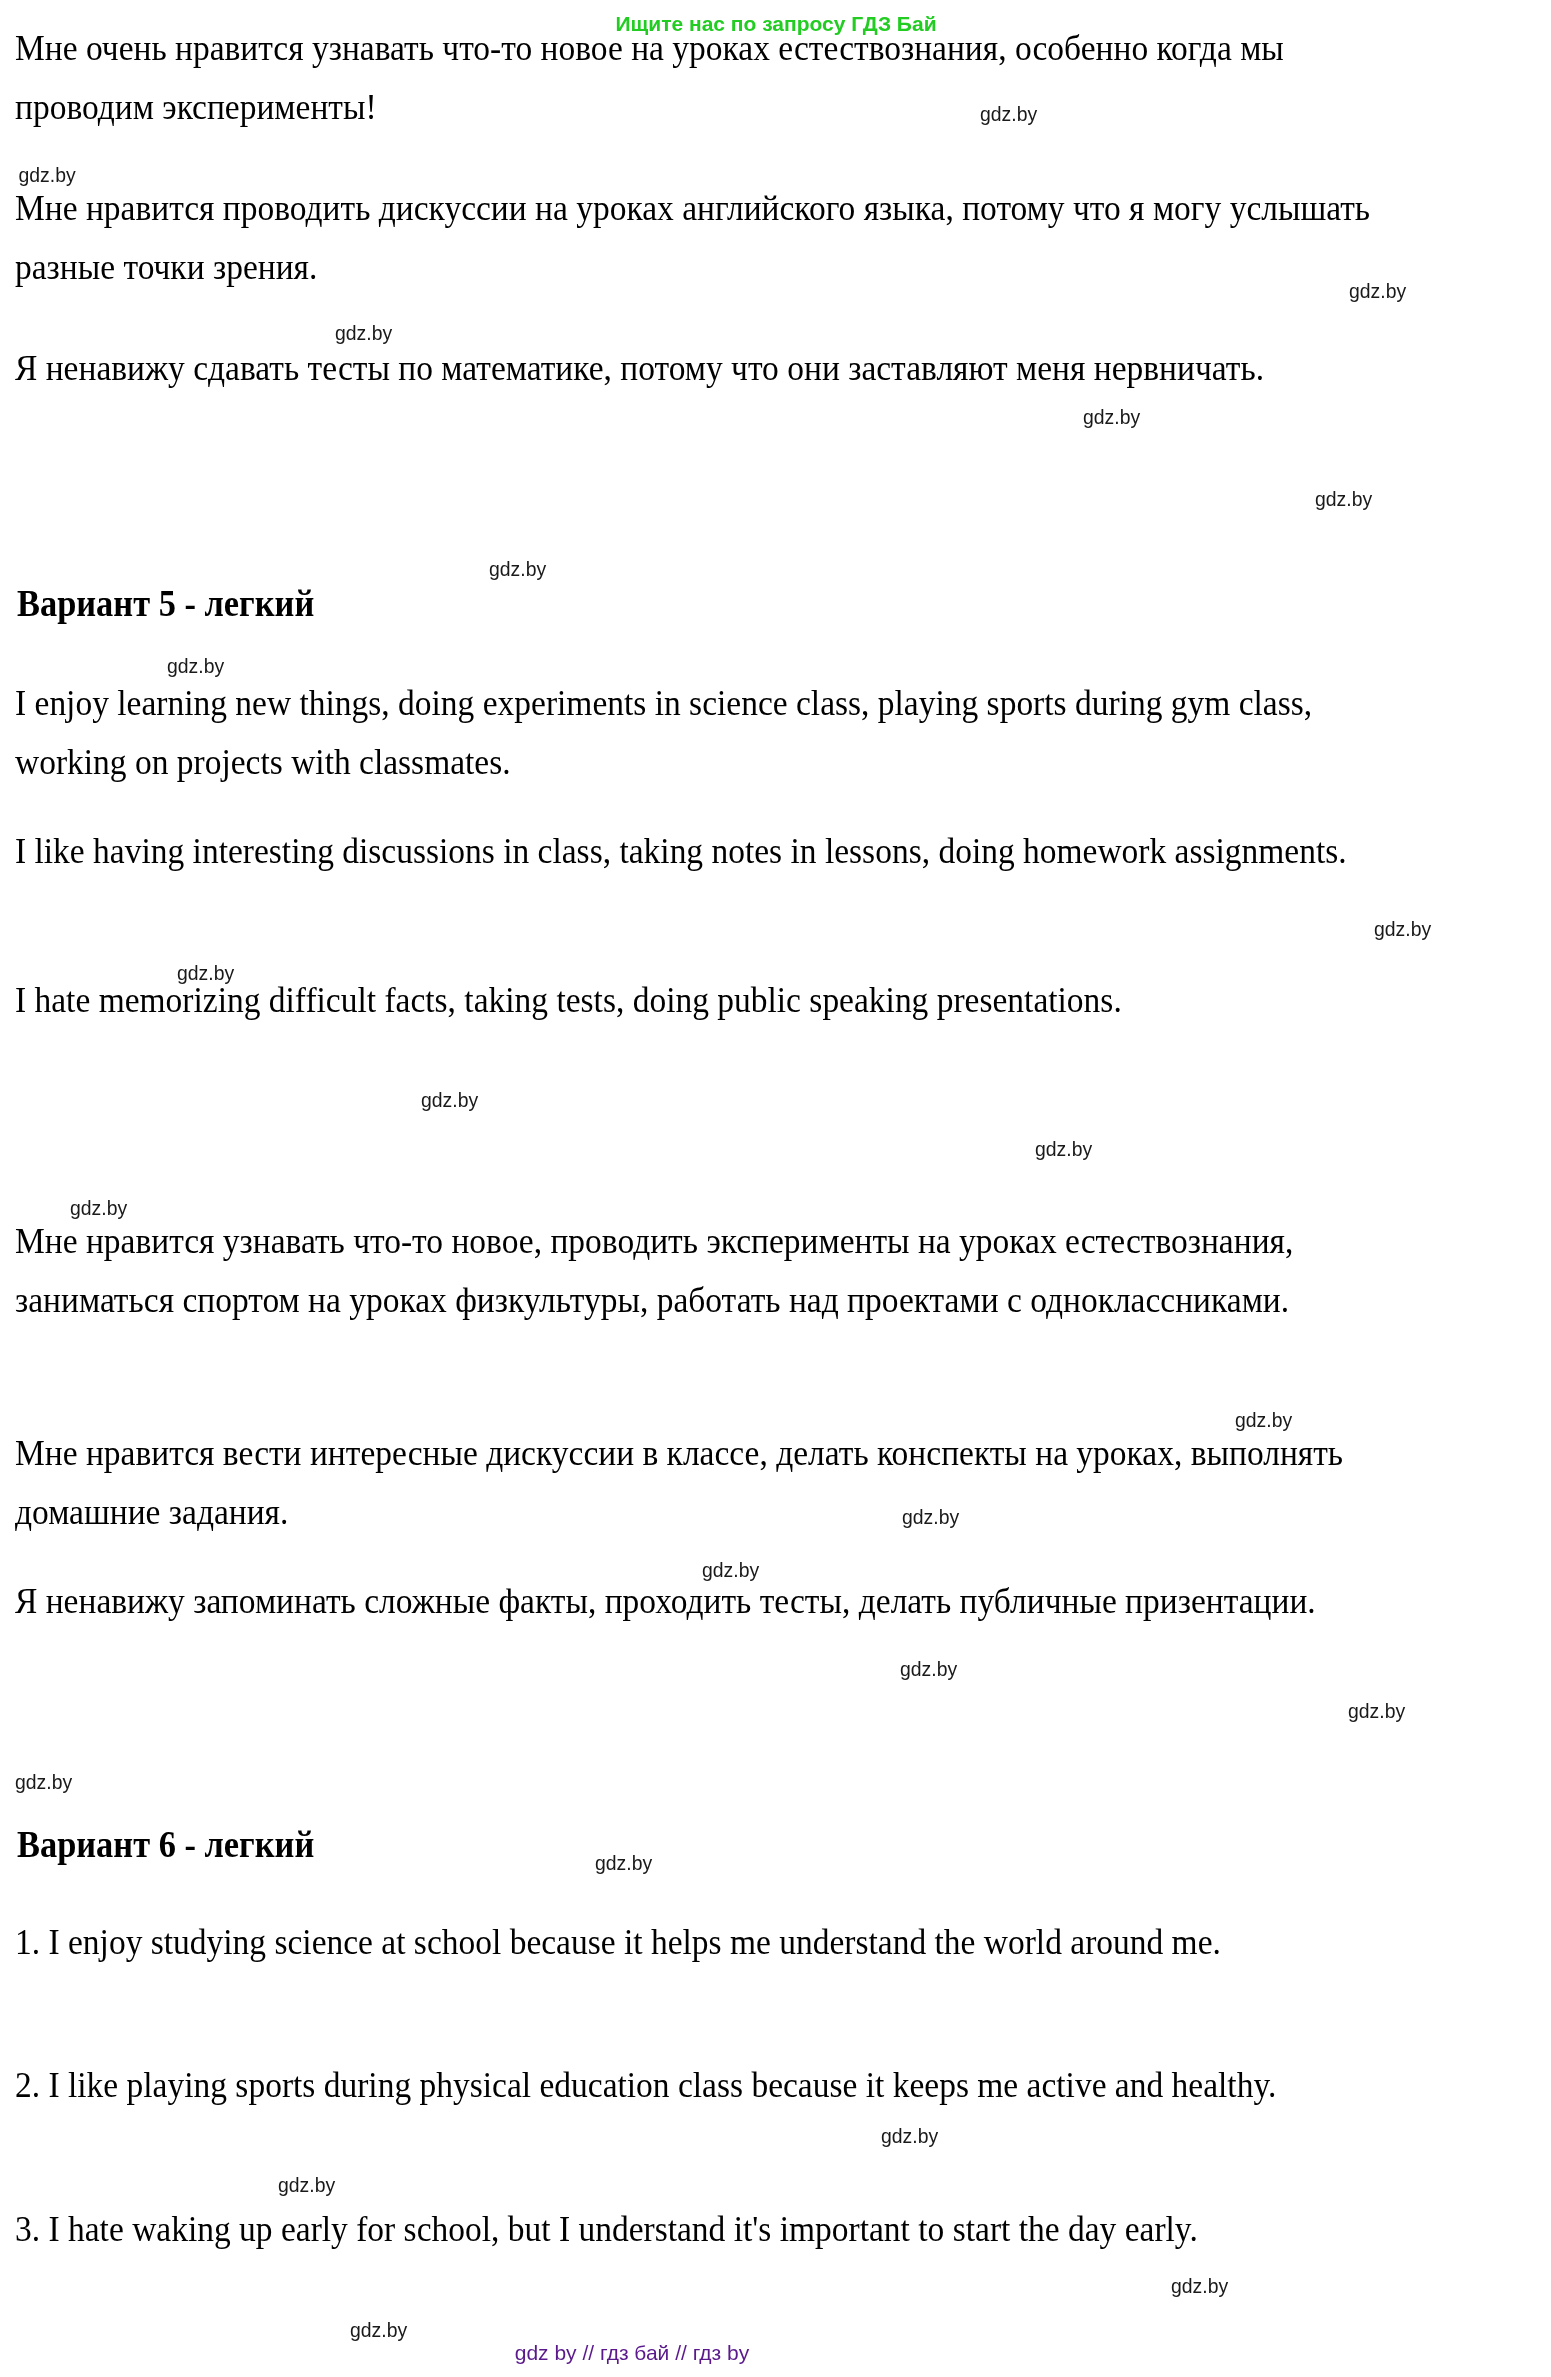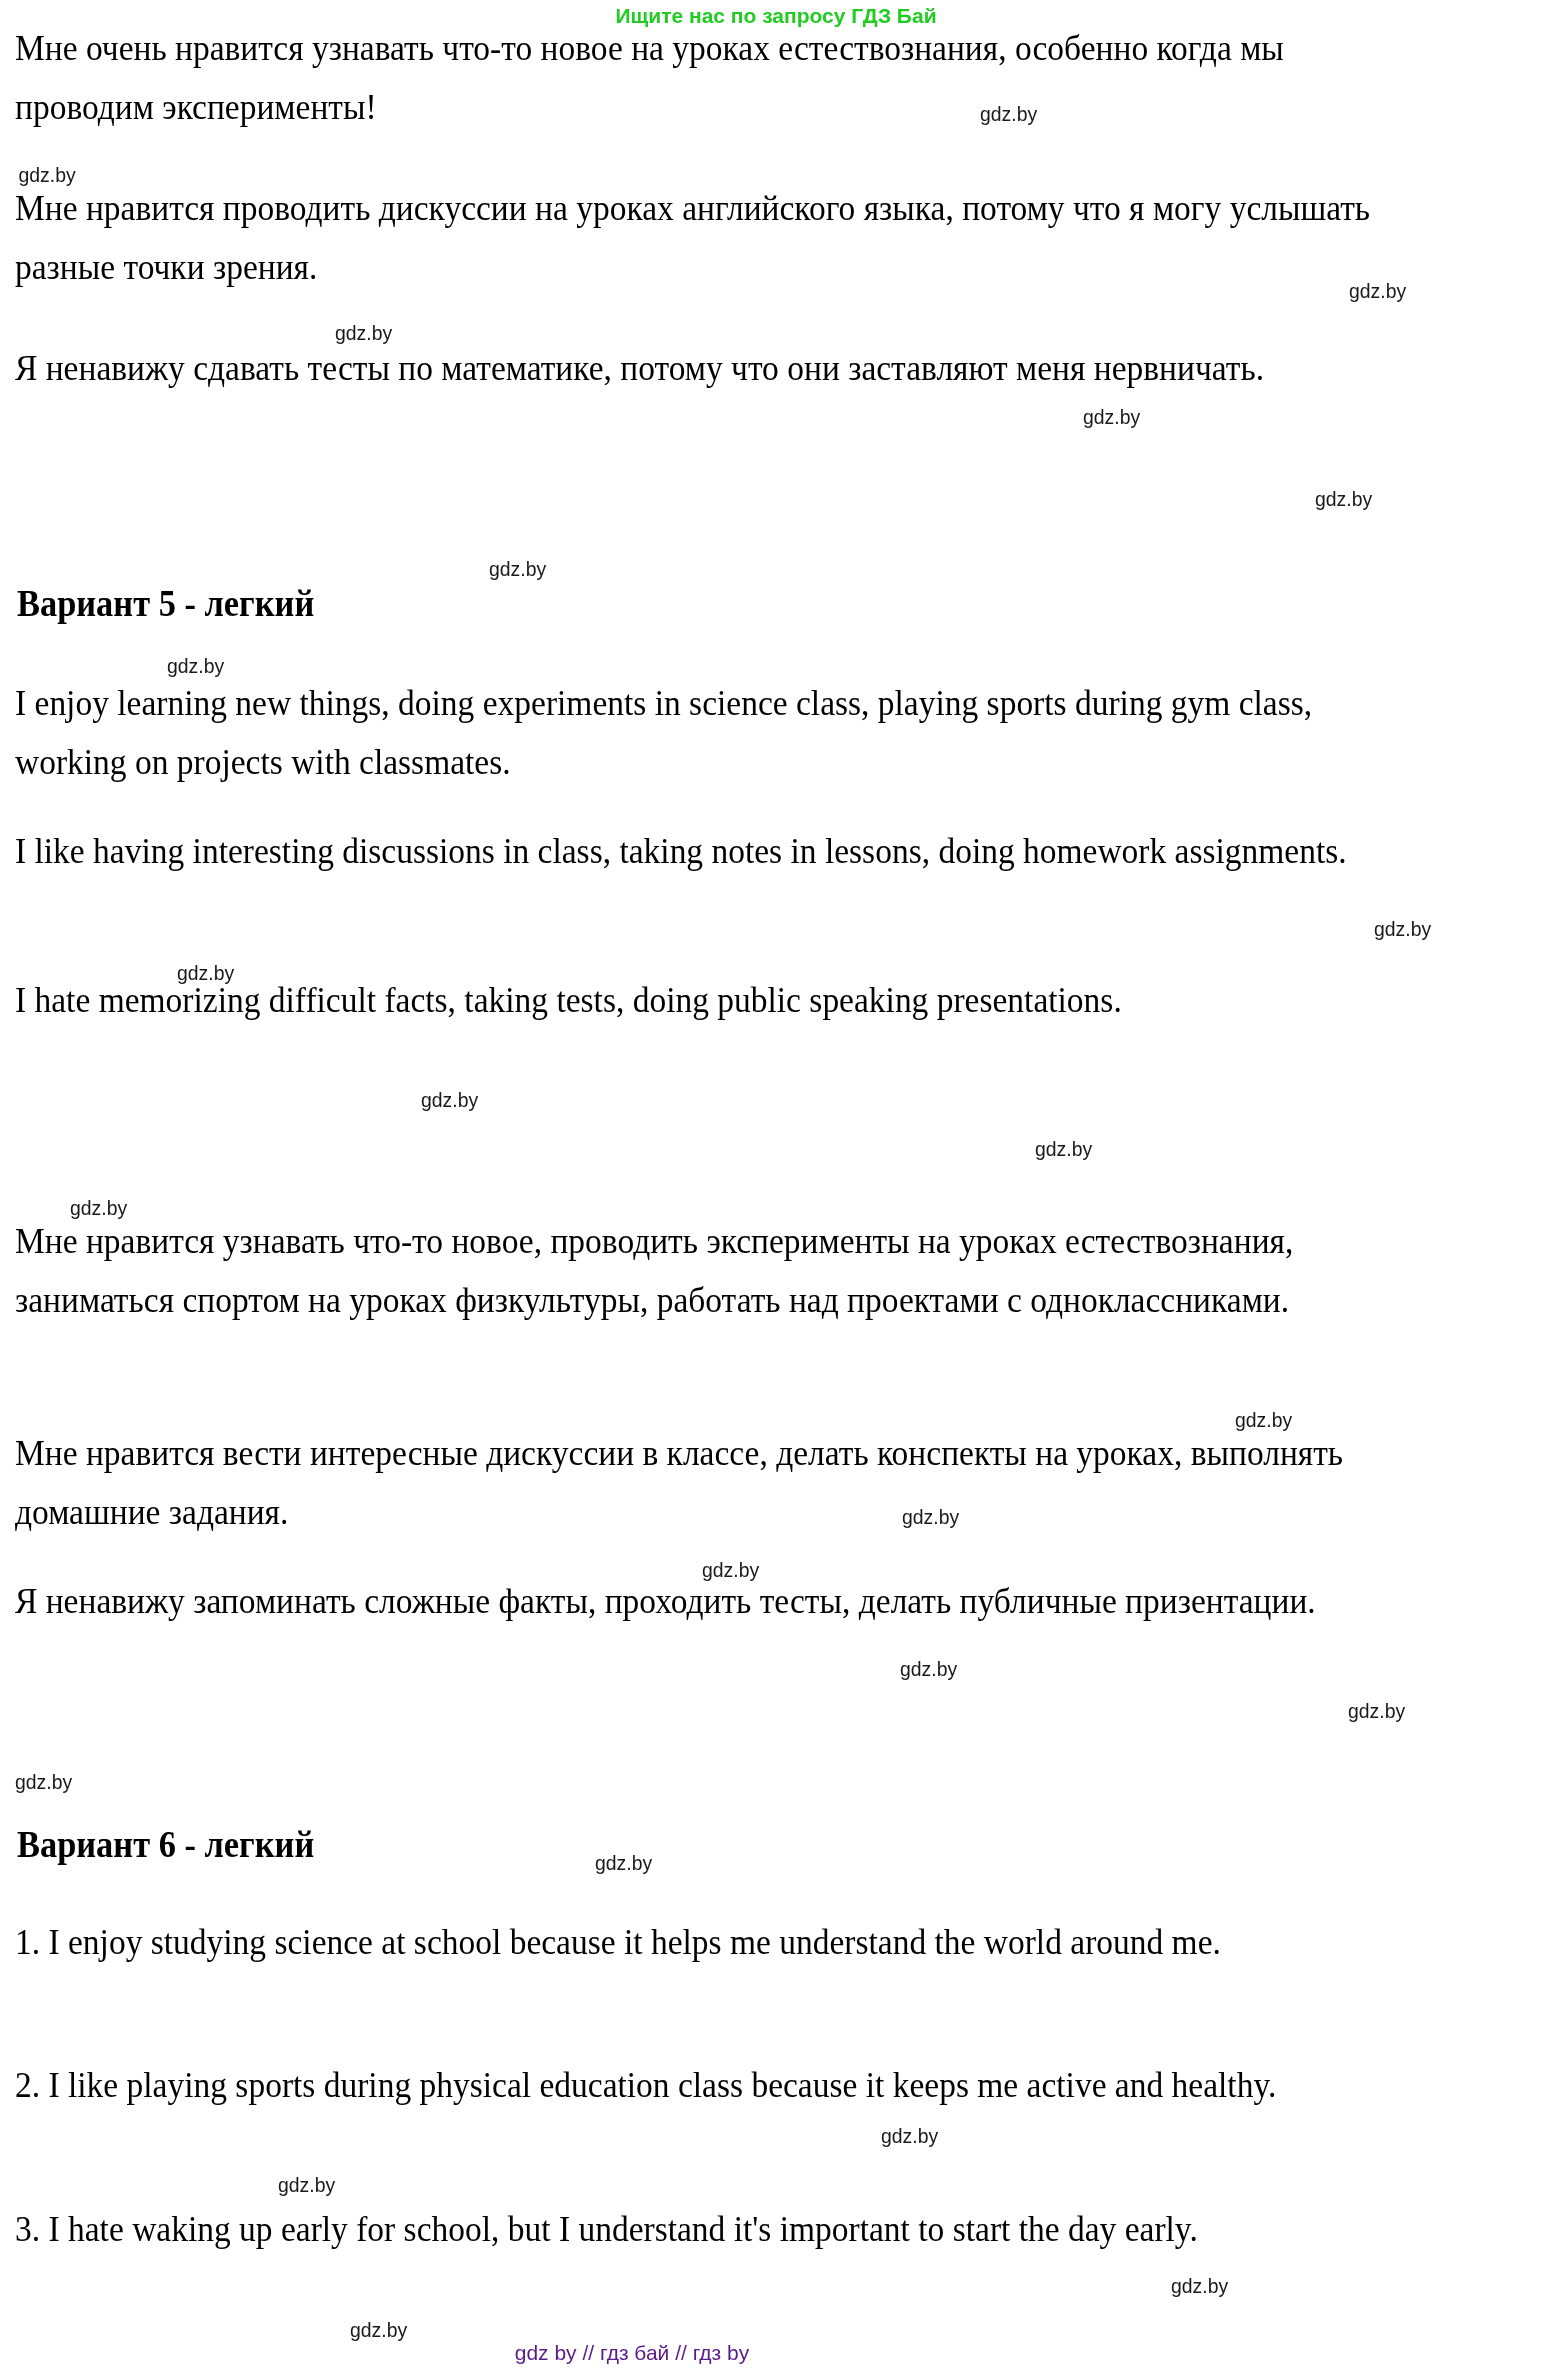--- a/index.html
+++ b/index.html
@@ -12,21 +12,21 @@
     height: 2377px;
     position: relative;
     overflow: hidden;
     font-family: "Liberation Serif", "DejaVu Serif", serif;
     color: #000000;
   }
 
   
   #promo-banner {
     position: absolute;
-    top: 4px;
+    top: 12px;
     left: 0px;
     width: 1552px;
     text-align: center;
     font-family: "Liberation Sans", "DejaVu Sans", sans-serif;
     font-weight: bold;
     font-size: 21px;
     letter-spacing: 0px;
     color: #22cc22;
     white-space: nowrap;
   }

